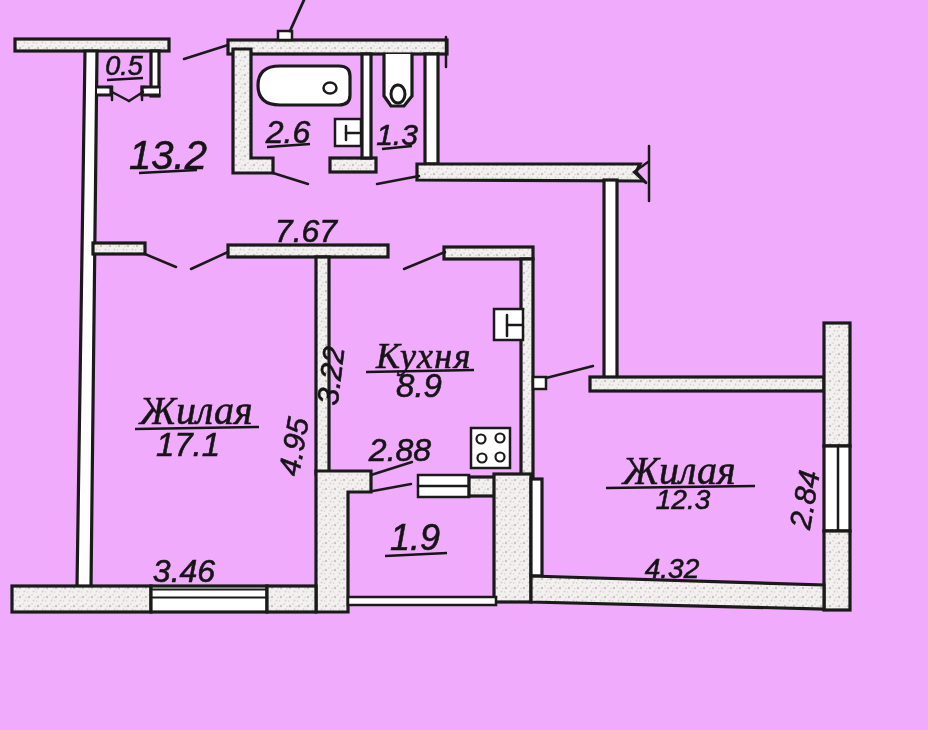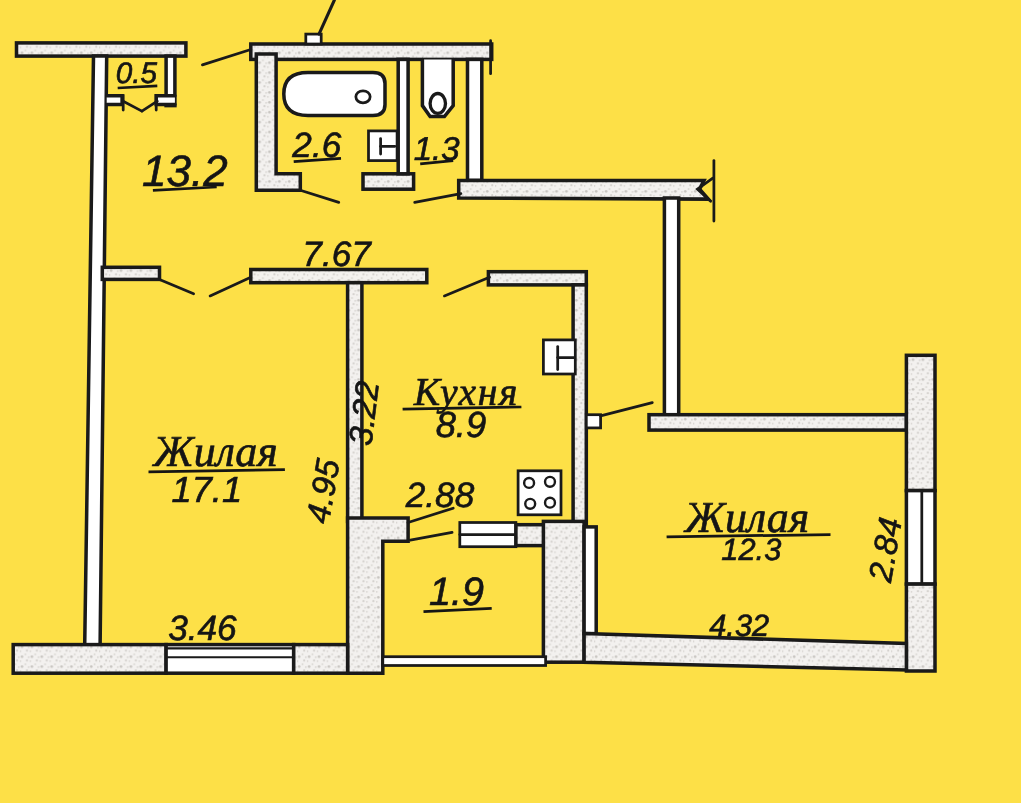--- a/index.html
+++ b/index.html
@@ -1,16 +1,16 @@
 <!DOCTYPE html>
 <html><head>
 <meta charset="utf-8">
 <style>
 html,body{margin:0;padding:0;background:#ffffff;}
-#page{width:928px;height:730px;position:relative;overflow:hidden;background:#fde047;}
+#page{width:928px;height:730px;position:relative;overflow:hidden;background:#f0abfc;}
 text{font-family:"Liberation Sans",sans-serif;font-style:italic;fill:#151515;stroke:#151515;stroke-width:0.6;}
 .cur{font-family:"Liberation Serif",serif;font-style:italic;}
 </style>
 </head>
 <body>
 <div id="page">
 <svg width="928" height="730" viewBox="0 0 928 730" xmlns="http://www.w3.org/2000/svg">
 <defs>
 <pattern id="h" width="9" height="9" patternUnits="userSpaceOnUse">
   <rect width="9" height="9" fill="#f3f1ef"></rect>

